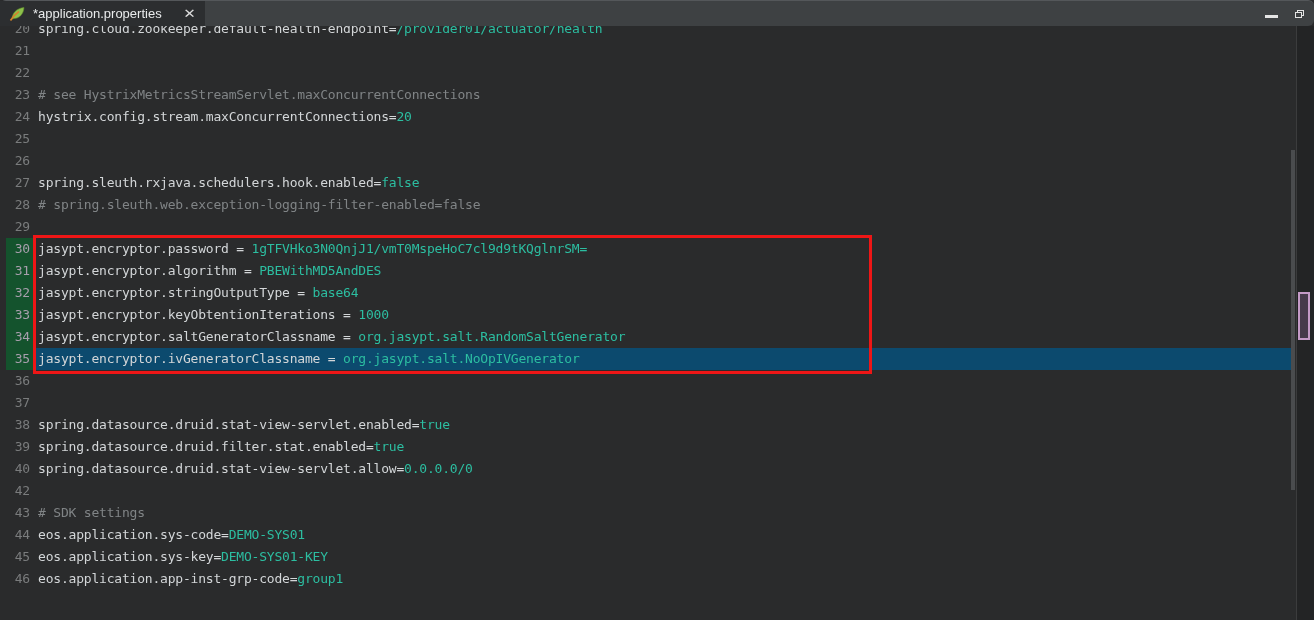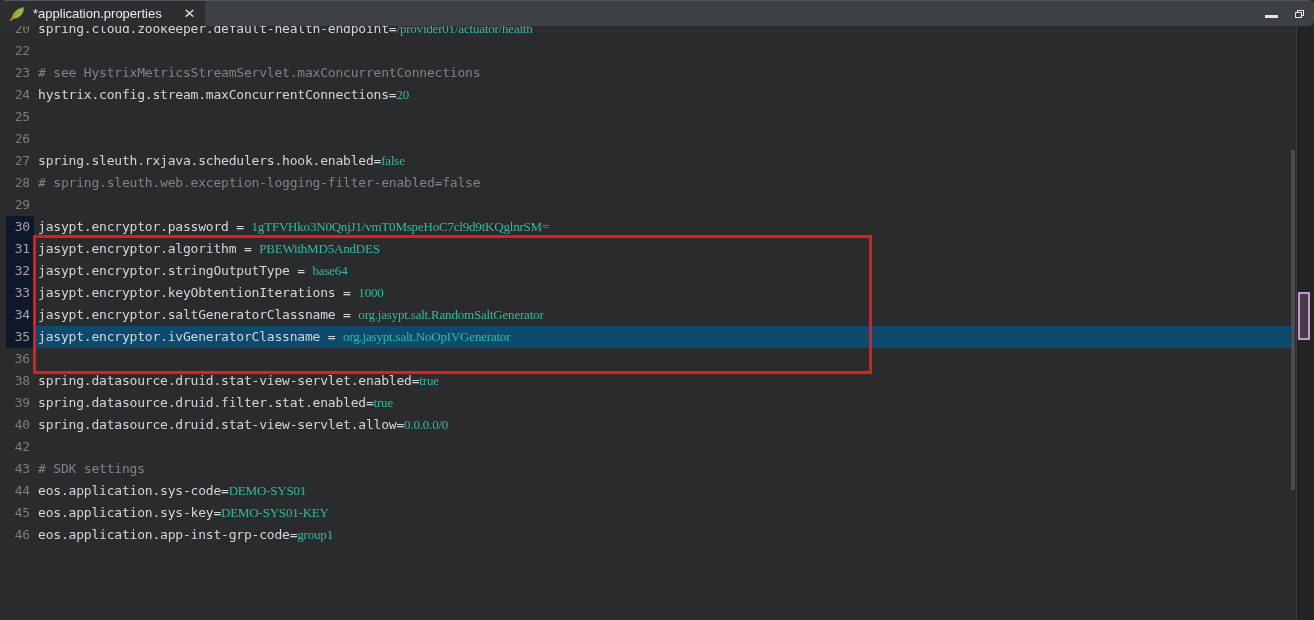--- a/index.html
+++ b/index.html
@@ -39,25 +39,25 @@
     position:absolute;left:0;bottom:0;width:7px;height:6px;
     border:1px solid #e4e4e4;background:#3e4143;box-sizing:border-box;
   }
   
   .lines{position:absolute;left:0;top:18px;width:1292px;z-index:1;}
   .row{display:flex;height:22px;line-height:22px;font-size:13px;letter-spacing:-0.2px;}
   .gutter{
     flex:none;width:28px;margin-left:6px;text-align:right;padding-right:4px;
     color:#7a7c7d;box-sizing:border-box;
   }
-  .gutter.changed{background:#0f172a;color:#a89fad;}
+  .gutter.changed{background:#14532d;color:#a89fad;}
   .code{flex:1;padding-left:4px;white-space:pre;color:#d3d6d8;}
   .row.current .code{background:#0c4a6e;}
   .c-plain{color:#d3d6d8;}
-  .c-value{color:#2cbea1;font-family:Liberation Serif, serif;}
+  .c-value{color:#2cbea1;}
   .c-comment{color:#808486;}
   
   .red-box{
     position:absolute;left:33px;top:235px;width:833px;height:133px;
     border:3px solid #ee1616;z-index:6;pointer-events:none;
   }
   
   .ruler{
     position:absolute;right:0;top:26px;bottom:0;width:18px;
     background:#232425;border-left:1px solid #3b3c3d;box-sizing:border-box;z-index:4;
@@ -73,20 +73,24 @@
 </style>
 </head>
 <body>
 
 <div class="lines">
     <div class="row">
       <div class="gutter">20</div>
       <div class="code"><span class="c-plain">spring.cloud.zookeeper.default-health-endpoint=</span><span class="c-value">/provider01/actuator/health</span></div>
     </div>
     <div class="row">
+      <div class="gutter">21</div>
+      <div class="code"></div>
+    </div>
+    <div class="row">
       <div class="gutter">22</div>
       <div class="code"></div>
     </div>
     <div class="row">
       <div class="gutter">23</div>
       <div class="code"><span class="c-comment"># see HystrixMetricsStreamServlet.maxConcurrentConnections</span></div>
     </div>
     <div class="row">
       <div class="gutter">24</div>
       <div class="code"><span class="c-plain">hystrix.config.stream.maxConcurrentConnections=</span><span class="c-value">20</span></div>
@@ -130,20 +134,24 @@
     <div class="row">
       <div class="gutter changed">34</div>
       <div class="code"><span class="c-plain">jasypt.encryptor.saltGeneratorClassname = </span><span class="c-value">org.jasypt.salt.RandomSaltGenerator</span></div>
     </div>
     <div class="row current">
       <div class="gutter changed">35</div>
       <div class="code"><span class="c-plain">jasypt.encryptor.ivGeneratorClassname = </span><span class="c-value">org.jasypt.salt.NoOpIVGenerator</span></div>
     </div>
     <div class="row">
       <div class="gutter">36</div>
+      <div class="code"></div>
+    </div>
+    <div class="row">
+      <div class="gutter">37</div>
       <div class="code"></div>
     </div>
     <div class="row">
       <div class="gutter">38</div>
       <div class="code"><span class="c-plain">spring.datasource.druid.stat-view-servlet.enabled=</span><span class="c-value">true</span></div>
     </div>
     <div class="row">
       <div class="gutter">39</div>
       <div class="code"><span class="c-plain">spring.datasource.druid.filter.stat.enabled=</span><span class="c-value">true</span></div>
     </div>

